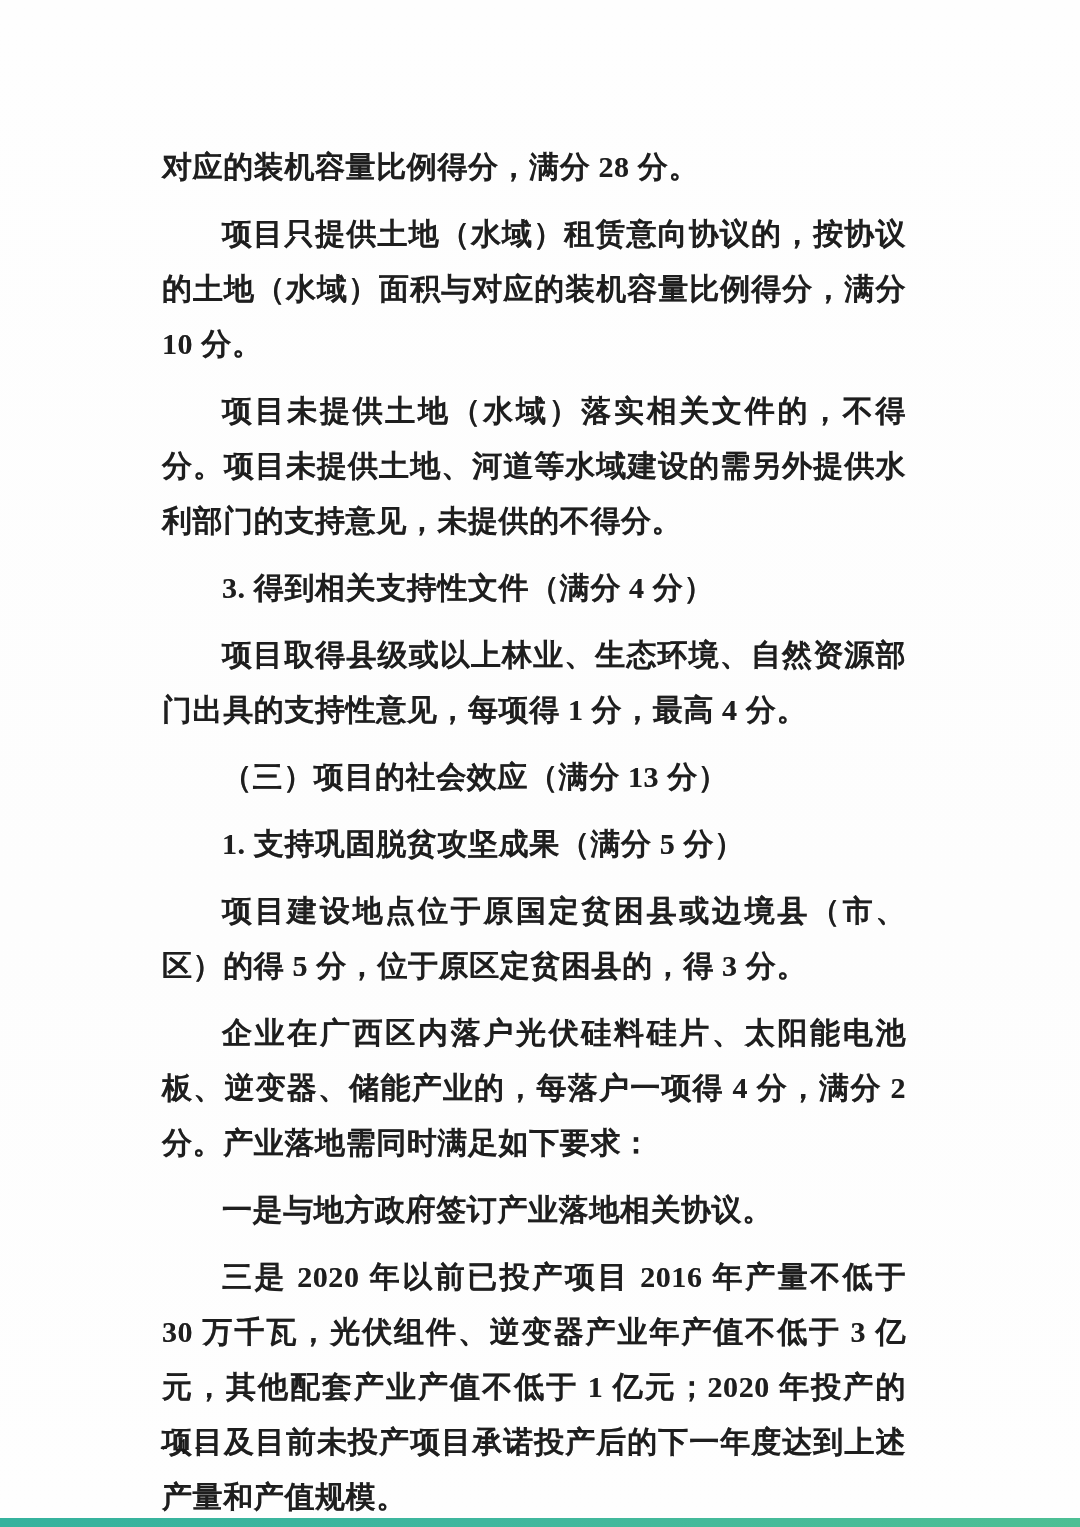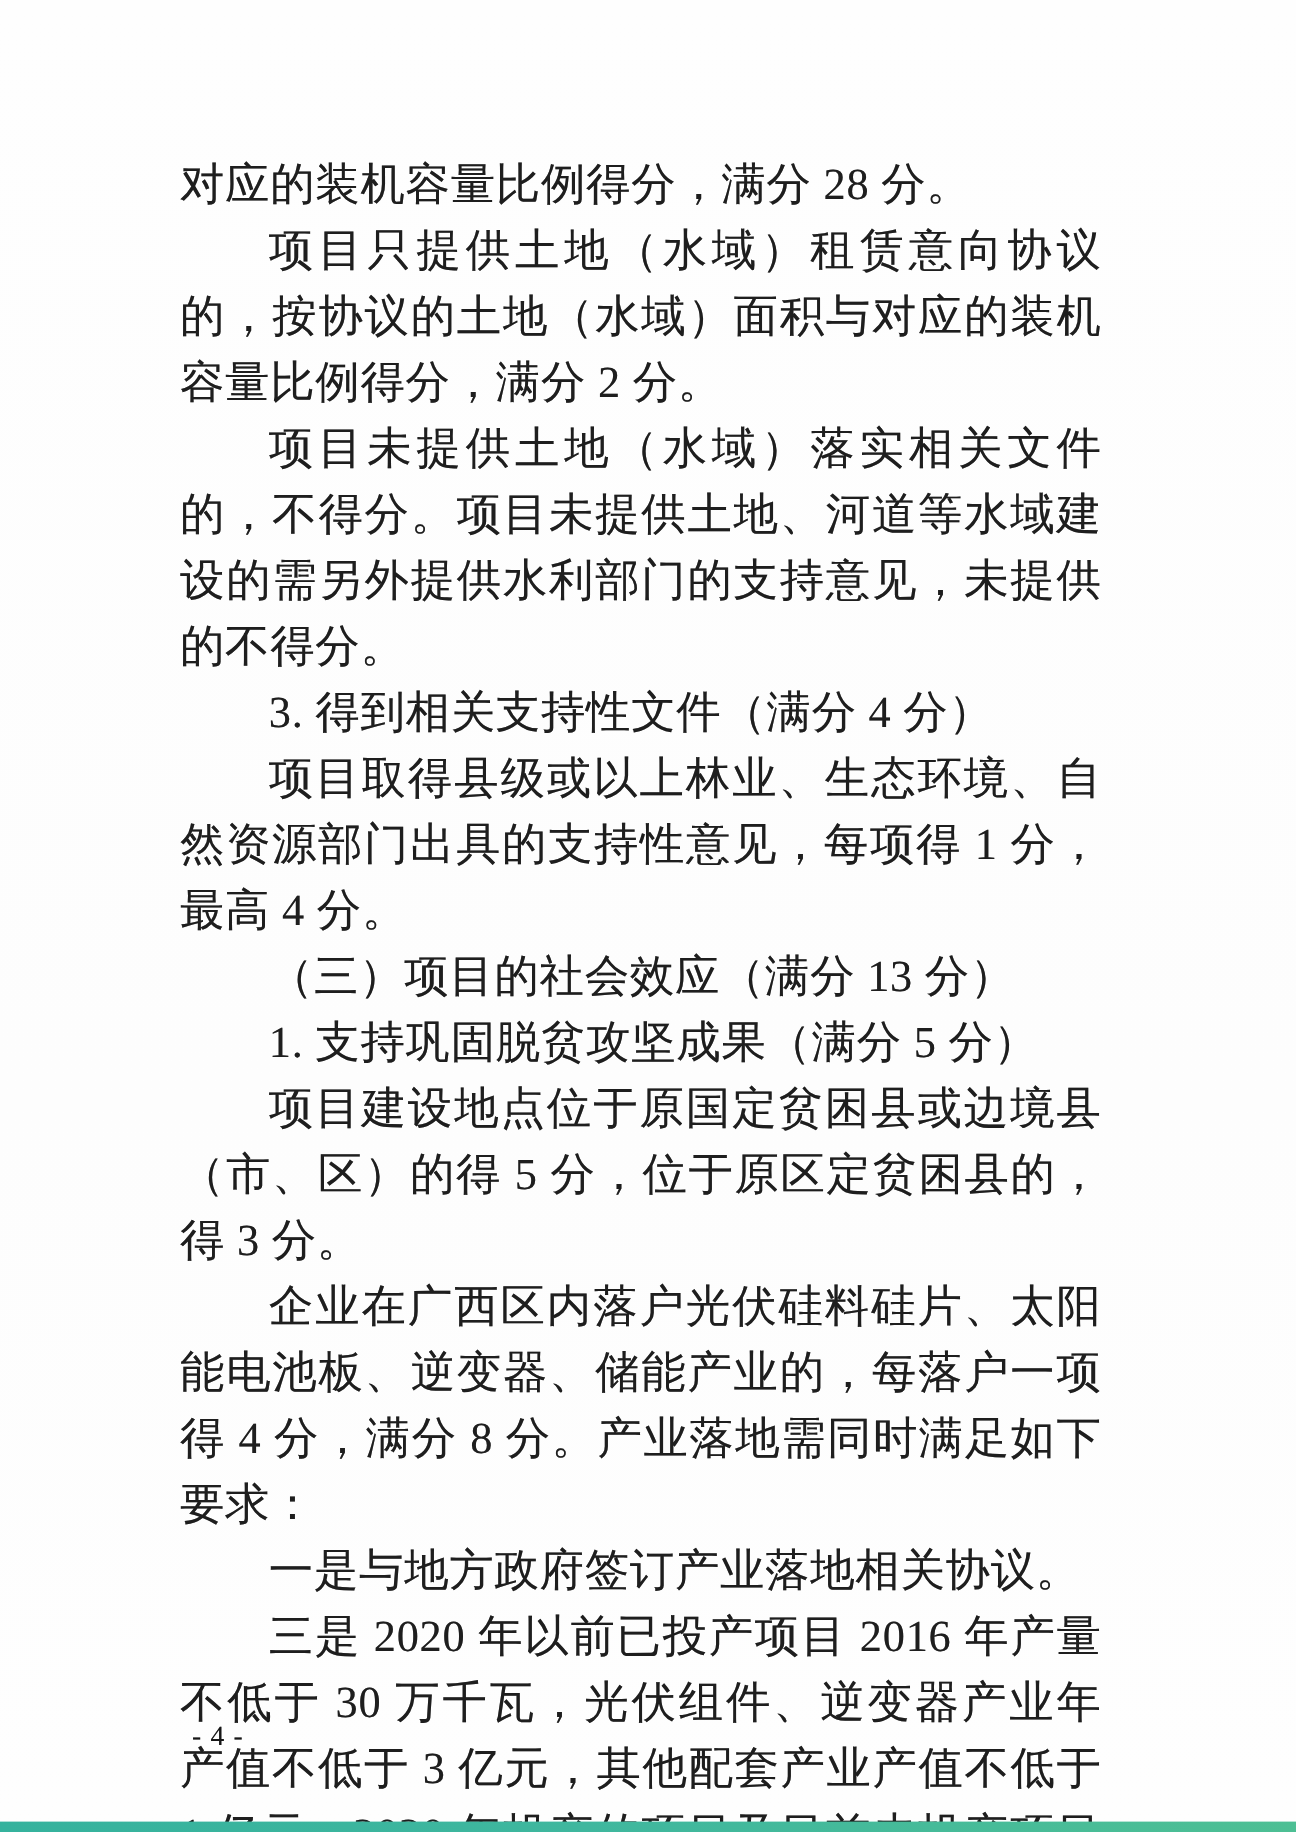--- a/index.html
+++ b/index.html
@@ -22,29 +22,30 @@
     height: 1527px;
     background: linear-gradient(180deg, #fefefe 0%, #fdfdfd 60%, #fefefe 100%);
   }
   .page-content {
     position: absolute;
     left: 150px;
     top: 127px;
     width: 768px;
   }
   p.doc-line {
-    margin: 0;
+    margin: 12px;
     padding: 0;
-    font-size: 37px;
+    font-size: 30px;
     line-height: 55px;
     color: #1e1e1e;
     text-align: justify;
     text-align-last: left;
     letter-spacing: 0.6px;
     text-shadow: 0 0 0.5px rgba(40,40,40,0.55);
+    font-weight: bold;
   }
   p.doc-line.indent {
     text-indent: 2em;
   }
   .page-number {
     position: absolute;
     left: 160px;
     top: 1432px;
     font-size: 23px;
     line-height: 30px;
@@ -61,28 +62,28 @@
     background: linear-gradient(90deg, #35b29d 0%, #3fb79e 45%, #4dbf94 100%);
   }
 </style>
 </head>
 <body>
 
 <div class="document-page">
 
   <div class="page-content">
     <p class="doc-line">对应的装机容量比例得分，满分 28 分。</p>
-      <p class="doc-line indent">项目只提供土地（水域）租赁意向协议的，按协议的土地（水域）面积与对应的装机容量比例得分，满分 2 分。</p>
+      <p class="doc-line indent">项目只提供土地（水域）租赁意向协议的，按协议的土地（水域）面积与对应的装机容量比例得分，满分 10 分。</p>
       <p class="doc-line indent">项目未提供土地（水域）落实相关文件的，不得分。项目未提供土地、河道等水域建设的需另外提供水利部门的支持意见，未提供的不得分。</p>
       <p class="doc-line indent">3. 得到相关支持性文件（满分 4 分）</p>
       <p class="doc-line indent">项目取得县级或以上林业、生态环境、自然资源部门出具的支持性意见，每项得 1 分，最高 4 分。</p>
       <p class="doc-line indent">（三）项目的社会效应（满分 13 分）</p>
       <p class="doc-line indent">1. 支持巩固脱贫攻坚成果（满分 5 分）</p>
       <p class="doc-line indent">项目建设地点位于原国定贫困县或边境县（市、区）的得 5 分，位于原区定贫困县的，得 3 分。</p>
-      <p class="doc-line indent">企业在广西区内落户光伏硅料硅片、太阳能电池板、逆变器、储能产业的，每落户一项得 4 分，满分 8 分。产业落地需同时满足如下要求：</p>
+      <p class="doc-line indent">企业在广西区内落户光伏硅料硅片、太阳能电池板、逆变器、储能产业的，每落户一项得 4 分，满分 2 分。产业落地需同时满足如下要求：</p>
       <p class="doc-line indent">一是与地方政府签订产业落地相关协议。</p>
       <p class="doc-line indent">三是 2020 年以前已投产项目 2016 年产量不低于 30 万千瓦，光伏组件、逆变器产业年产值不低于 3 亿元，其他配套产业产值不低于 1 亿元；2020 年投产的项目及目前未投产项目承诺投产后的下一年度达到上述产量和产值规模。</p>
   </div>
 
   <div class="page-number">- 4 -</div>
 
   <div class="progress-bar" style="background: linear-gradient(90deg, rgb(53, 178, 157) 0%, rgb(63, 183, 158) 45%, rgb(77, 191, 148) 100%);"></div>
 
 </div>
 

